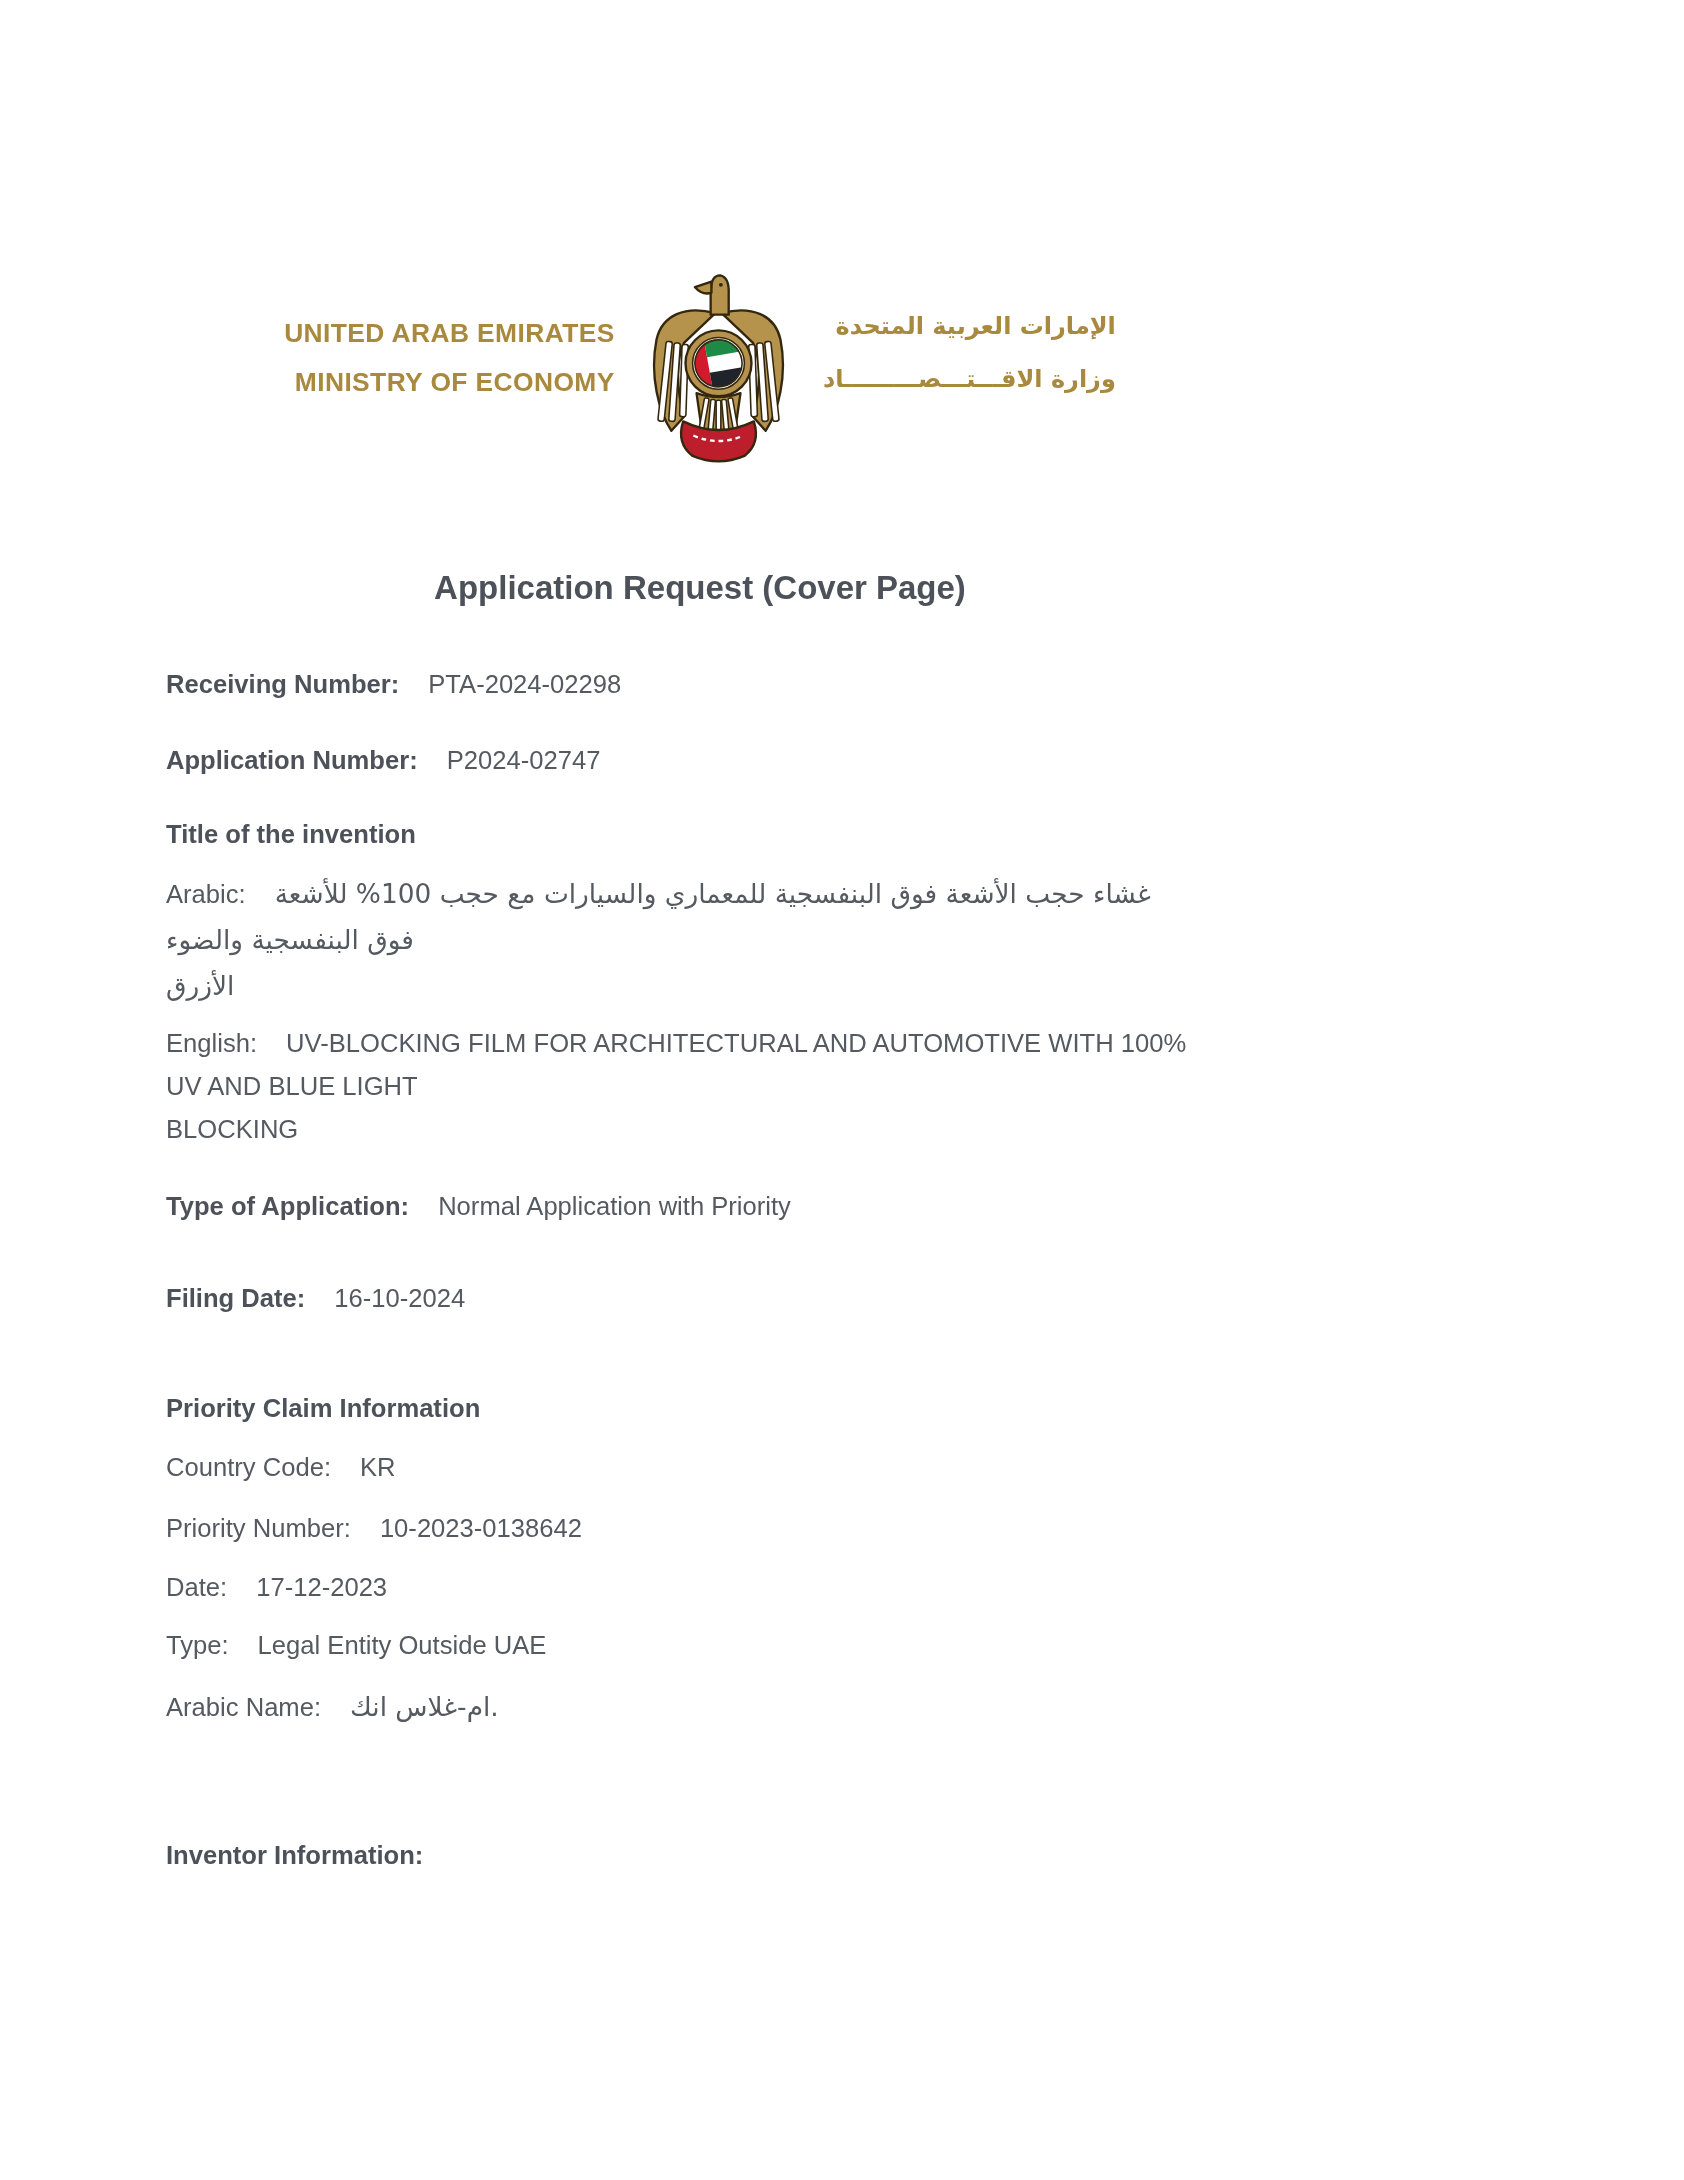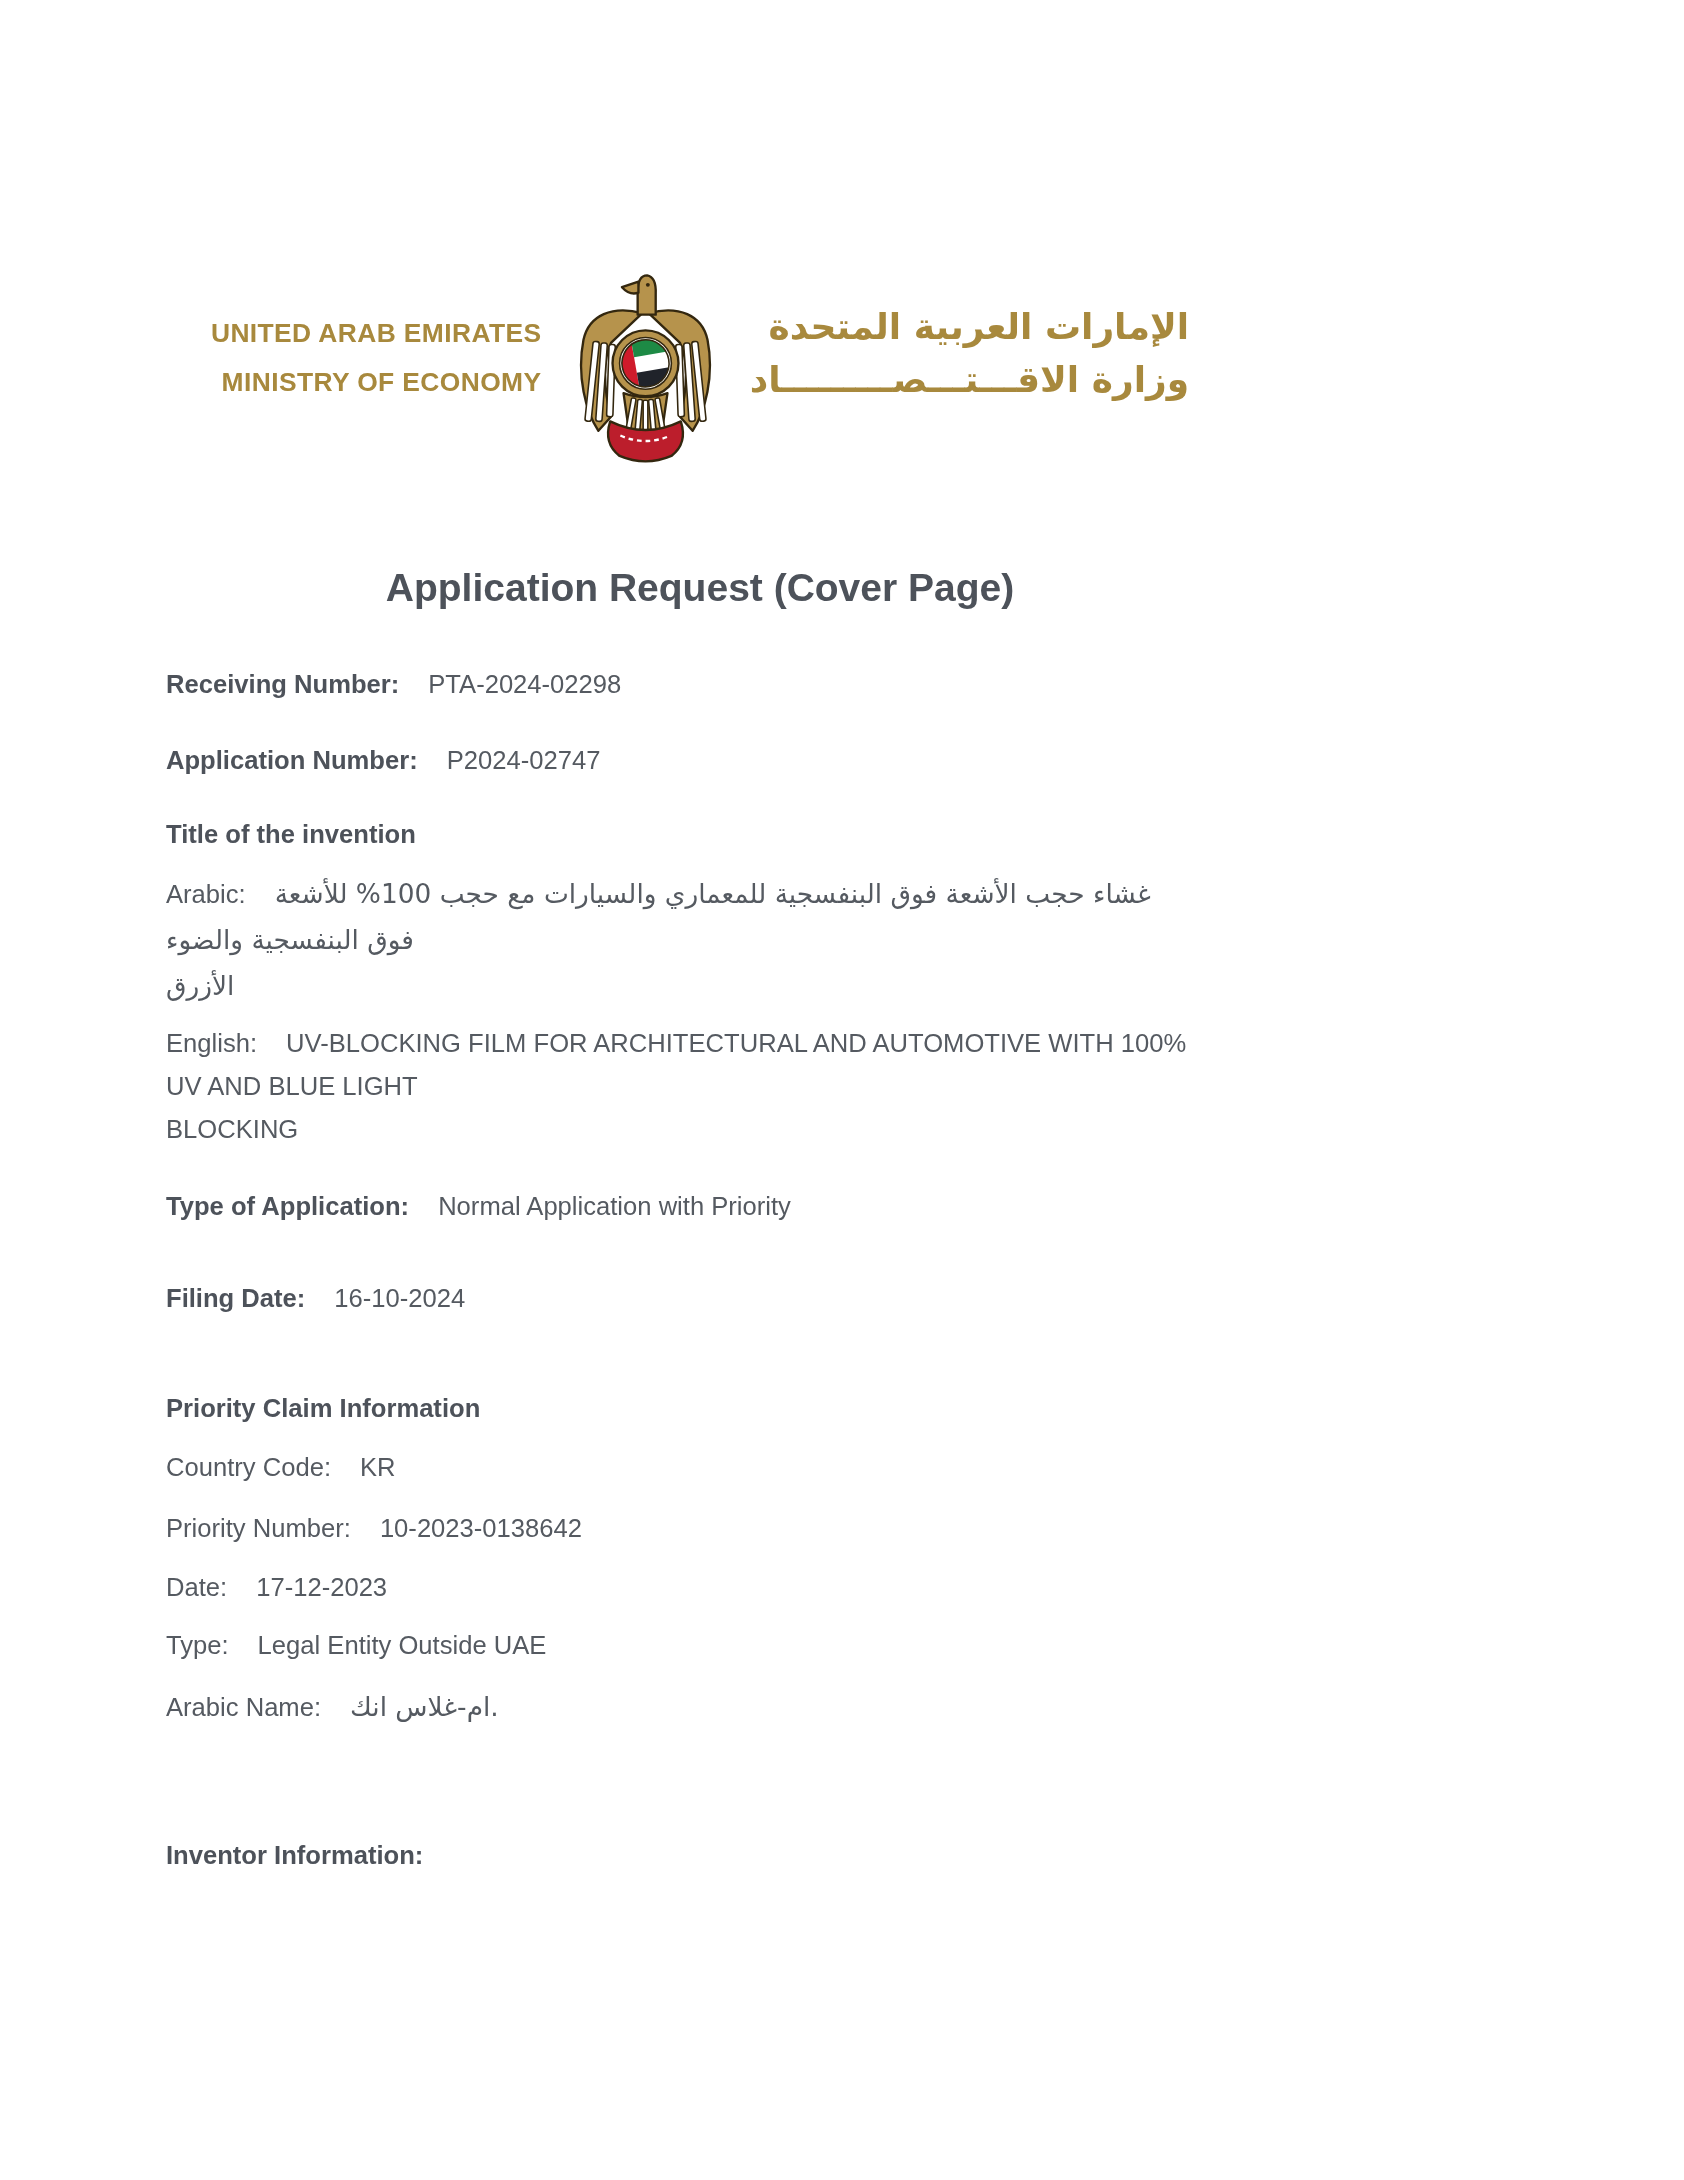--- a/index.html
+++ b/index.html
@@ -30,30 +30,30 @@
     letter-spacing:0.4px;
     white-space:nowrap;
   }
   .emblem{width:157px;height:208px;flex:0 0 auto;}
   .hdr-ar{
     margin-top:34px;
     direction:rtl;
     text-align:right;
     color:#a8893d;
     font-weight:bold;
-    font-size:36px;
+    font-size:24px;
     line-height:53px;
     font-family:"DejaVu Sans",sans-serif;
     white-space:nowrap;
   }
   
   .doc-title{
     margin:92px 0 0 0;
     text-align:center;
-    font-size:39px;
+    font-size:33px;
     line-height:43px;
     font-weight:bold;
     color:#4d525a;
   }
   
   .content{
     margin:0 198px 0 166px;
     font-size:25.6px;
   }
   .row{margin:0;line-height:37px;}

